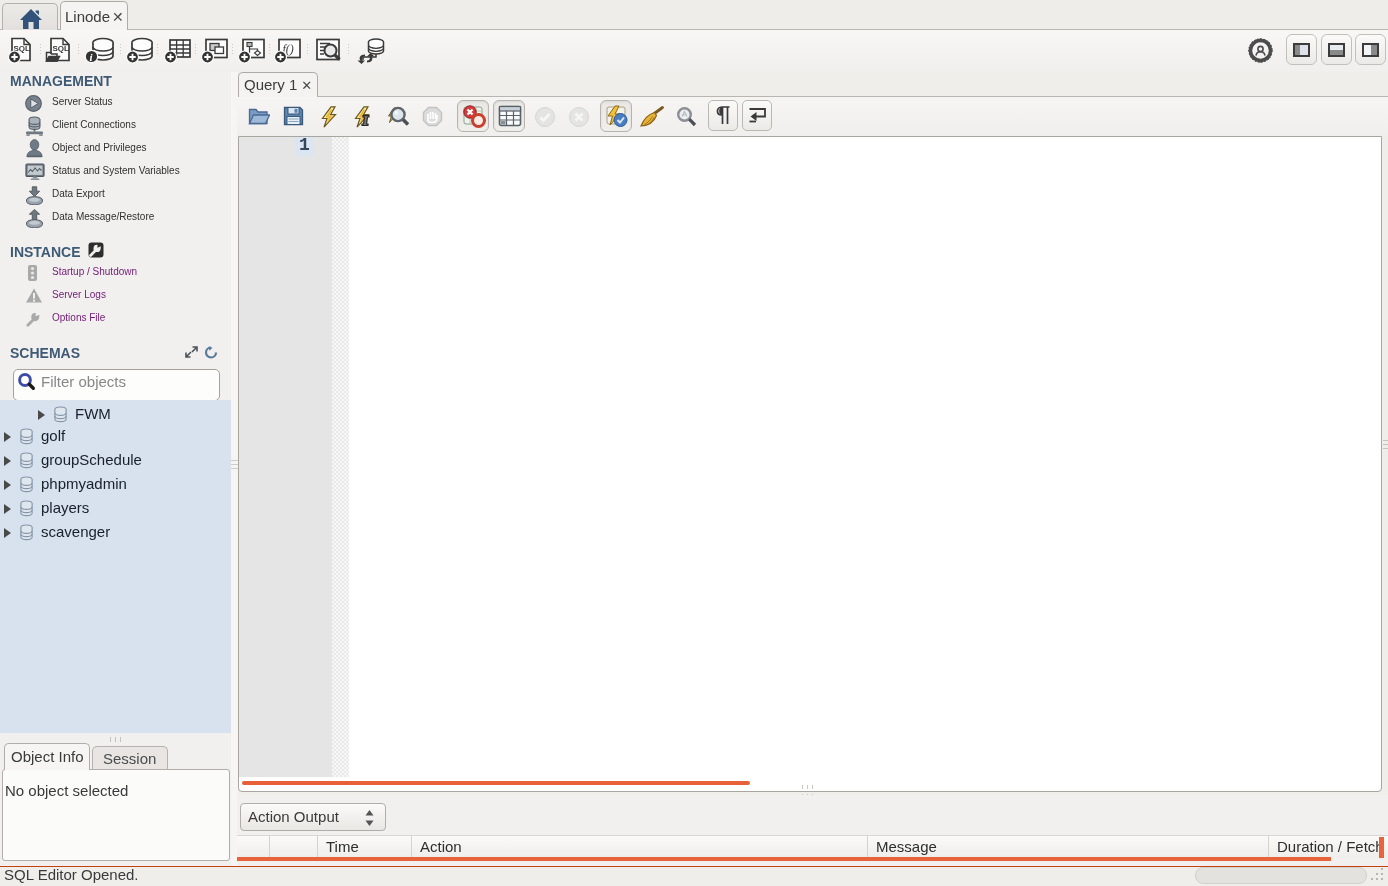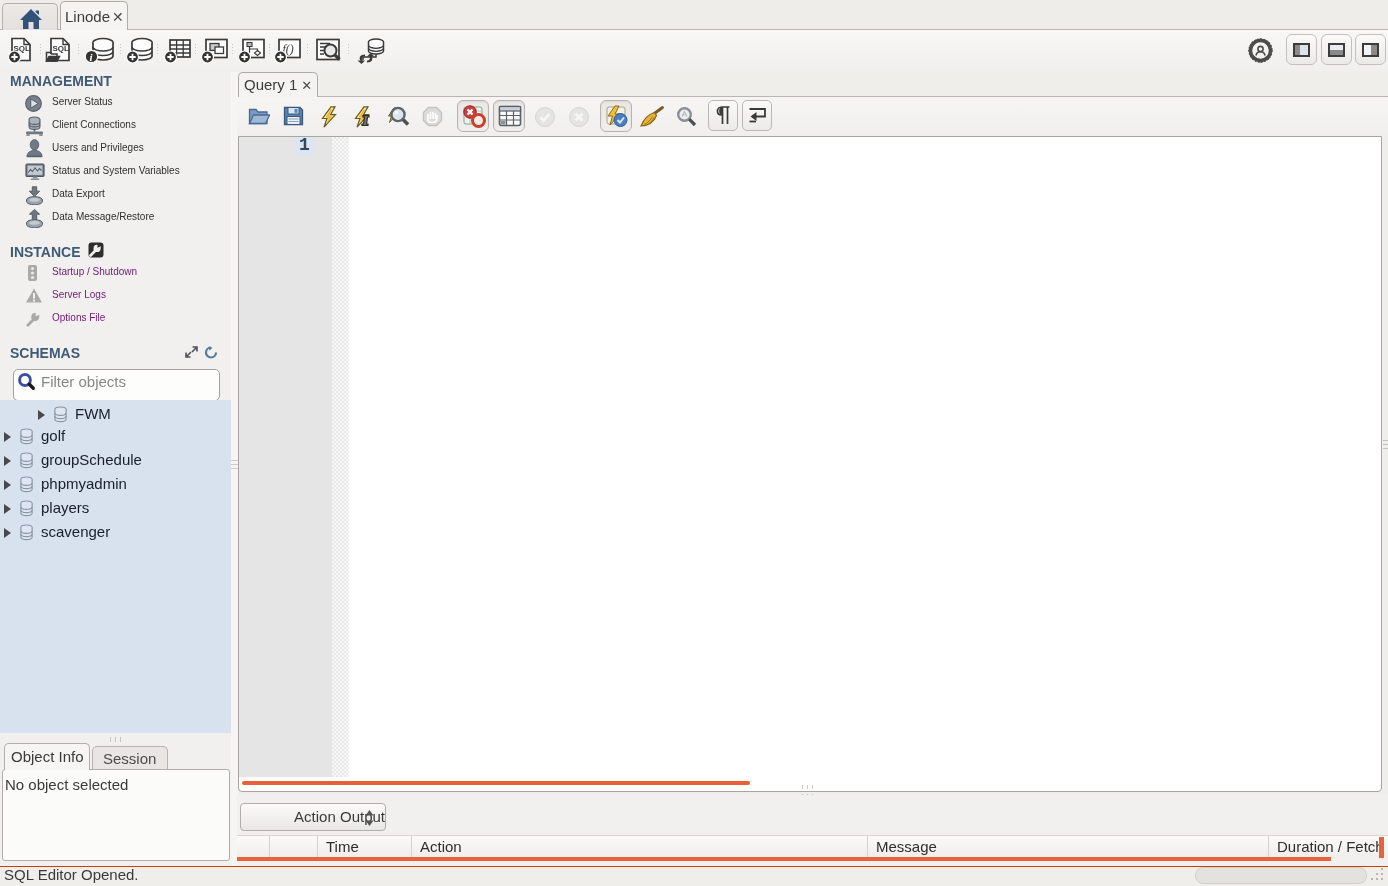--- a/index.html
+++ b/index.html
@@ -50,21 +50,21 @@
   border:1px solid #a5a29e; border-radius:5px; }
 #filterbox .ph { position:absolute; left:27px; top:3px; font-size:15px; color:#878787; }
 #objinfo-tab { position:absolute; left:4px; top:743px; width:86px; height:27px; background:#f6f5f3;
   border:1px solid #b0adaa; border-bottom:none; border-radius:5px 5px 0 0;
   font-size:15px; color:#3a3a3a; line-height:26px; padding-left:6px; z-index:3; }
 #session-tab { position:absolute; left:92px; top:746px; width:76px; height:24px; background:#e8e5e2;
   border:1px solid #b6b3b0; border-bottom:none; border-radius:5px 5px 0 0;
   font-size:15px; color:#4c4c4c; line-height:23px; padding-left:10px; z-index:1; }
 #objinfo-panel { position:absolute; left:2px; top:769px; width:228px; height:92px; background:#fbfbfa;
   border:1px solid #b0adaa; border-radius:3px; z-index:2; }
-#objinfo-panel .txt { position:absolute; left:2px; top:6px; font-size:15px; color:#3a3a3a; }
+#objinfo-panel .txt { position:absolute; left:2px; top:12px; font-size:15px; color:#3a3a3a; }
 #sidesplit { position:absolute; left:231px; top:72px; width:7px; height:794px; background:#f6f5f3; }
 #sidegrip { position:absolute; left:231px; top:460px; width:7px; height:10px;
   background:repeating-linear-gradient(#cfccc8 0 1px, transparent 1px 4px); }
 #rightgrip { position:absolute; left:1383px; top:440px; width:5px; height:10px;
   background:repeating-linear-gradient(#c5c2be 0 1px, transparent 1px 4px); }
 
 
 #querytab { position:absolute; left:238px; top:72px; width:80px; white-space:nowrap; overflow:hidden; height:25px; background:#f4f3f1;
   border:1px solid #aeaba7; border-bottom:none; border-radius:5px 5px 0 0;
   font-size:15px; color:#3c3c3c; line-height:24px; padding-left:5px; }
@@ -87,21 +87,21 @@
   background-image:linear-gradient(45deg,#e9e9e9 25%,transparent 25%,transparent 75%,#e9e9e9 75%),
     linear-gradient(45deg,#e9e9e9 25%,transparent 25%,transparent 75%,#e9e9e9 75%);
   background-size:4px 4px; background-position:0 0,2px 2px; }
 #lnum { position:absolute; left:56px; top:-1px; width:19px; height:20px; background:#dce6f2;
   font-family:"Liberation Mono",monospace; font-size:18px; font-weight:bold; color:#34485c; text-align:center; line-height:19px; }
 #hscroll { position:absolute; left:3px; top:644px; width:508px; height:4px; background:#e86038; border-radius:2px; }
 
 
 #outputzone { position:absolute; left:237px; top:795px; width:1151px; height:71px; background:#f2f0ee; }
 #combo { position:absolute; left:3px; top:8px; width:146px; height:28px; background:linear-gradient(#fbfaf9,#e9e7e4);
-  border:1px solid #b0adaa; border-radius:4px; font-size:15px; color:#3a3a3a; line-height:26px; padding-left:7px;text-align:right; }
+  border:1px solid #b0adaa; border-radius:4px; font-size:15px; color:#3a3a3a; line-height:26px; padding-left:7px; }
 #combo .spin { position:absolute; right:10px; top:4px; }
 #outhead { position:absolute; left:0; top:40px; width:1151px; height:22px;
   background:linear-gradient(#fbfaf9,#f0eeec); border-top:1px solid #d9d6d3; }
 #outhead .col { position:absolute; top:0; height:22px; border-right:1px solid #d5d2ce;
   font-size:15px; color:#2e2e2e; line-height:21px; padding-left:7px; white-space:nowrap; overflow:hidden; }
 #orangeline { position:absolute; left:0px; top:62px; width:1094px; height:4px; background:#e8623a; }
 #orangev { position:absolute; left:1142px; top:42px; width:5px; height:21px; background:#e8623a; }
 
 
 #statusbar { position:absolute; left:0; top:866px; width:1388px; height:20px; background:#f0eeeb;
@@ -274,21 +274,21 @@
     <rect x="1.4" y="18.4" width="3.4" height="1.4" fill="#6e7880"></rect>
     <rect x="14.2" y="18.4" width="3.4" height="1.4" fill="#6e7880"></rect>
   </svg>
   <div class="navitem" style="top:47px;">Client Connections</div>
 
   <svg class="navic" style="top:67px;" width="19" height="19" viewBox="0 0 19 19">
     <ellipse cx="9.5" cy="5.8" rx="4.3" ry="5.2" fill="#6e7a85" stroke="#525c66" stroke-width="0.8"></ellipse>
     <path d="M2 17.5 C2 13.2 5.5 11.4 9.5 11.4 C13.5 11.4 17 13.2 17 17.5 Z" fill="#6e7a85" stroke="#525c66" stroke-width="0.8"></path>
     <rect x="1.6" y="16.4" width="15.8" height="1.8" rx="0.9" fill="#59636d"></rect>
   </svg>
-  <div class="navitem" style="top:70px;">Users and Privileges</div>
+  <div class="navitem" style="top:70px;">Object and Privileges</div>
 
   <svg class="navic" style="top:91px;" width="20" height="18" viewBox="0 0 20 18">
     <rect x="1" y="1" width="18" height="12.5" rx="1.2" fill="#6e7880" stroke="#4e575f" stroke-width="1.2"></rect>
     <rect x="2.6" y="2.6" width="14.8" height="9.3" fill="#c2c9cf"></rect>
     <path d="M3.2 9.5 L5.5 6.5 L7.5 8.5 L10 5 L12.5 8 L14.5 5.5 L16.5 7.5" fill="none" stroke="#565f68" stroke-width="1.1"></path>
     <path d="M8 13.5 L12 13.5 L12.5 15.5 L7.5 15.5 Z" fill="#8a939b"></path>
     <rect x="5.5" y="15.5" width="9" height="1.6" rx="0.8" fill="#8a939b"></rect>
   </svg>
   <div class="navitem" style="top:93px;">Status and System Variables</div>
 

